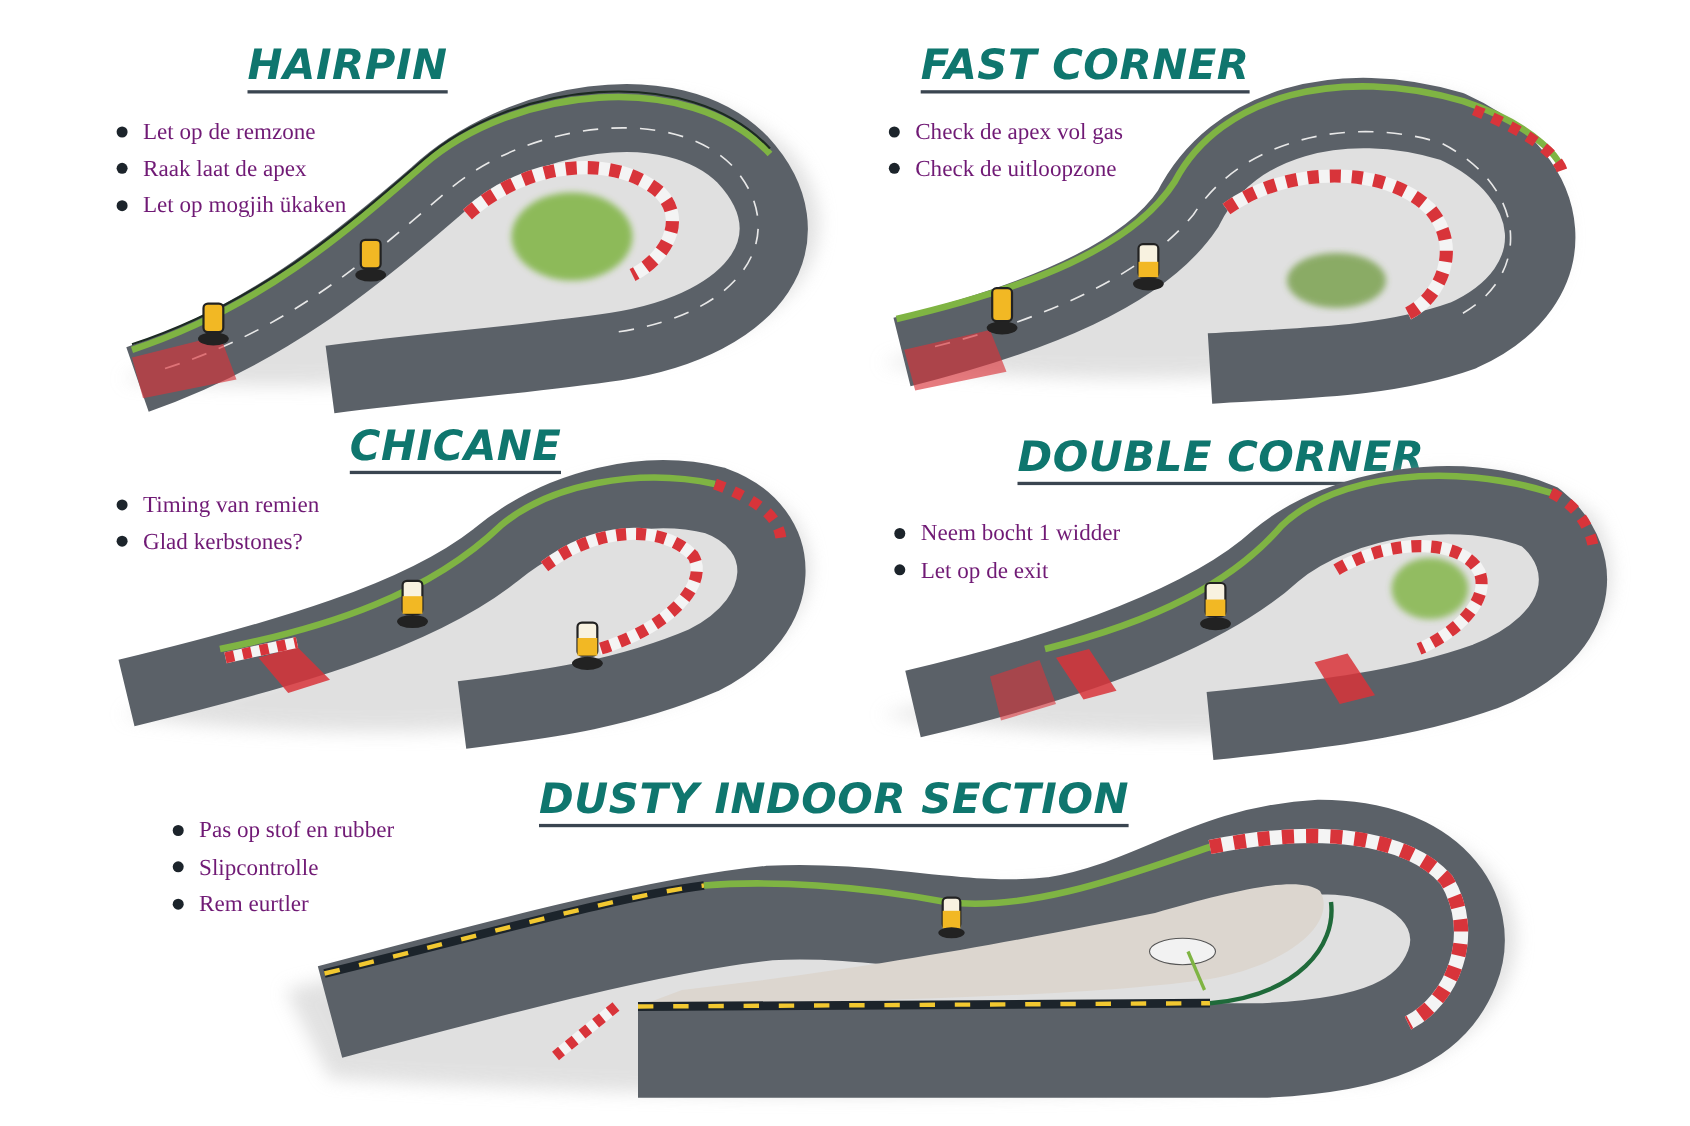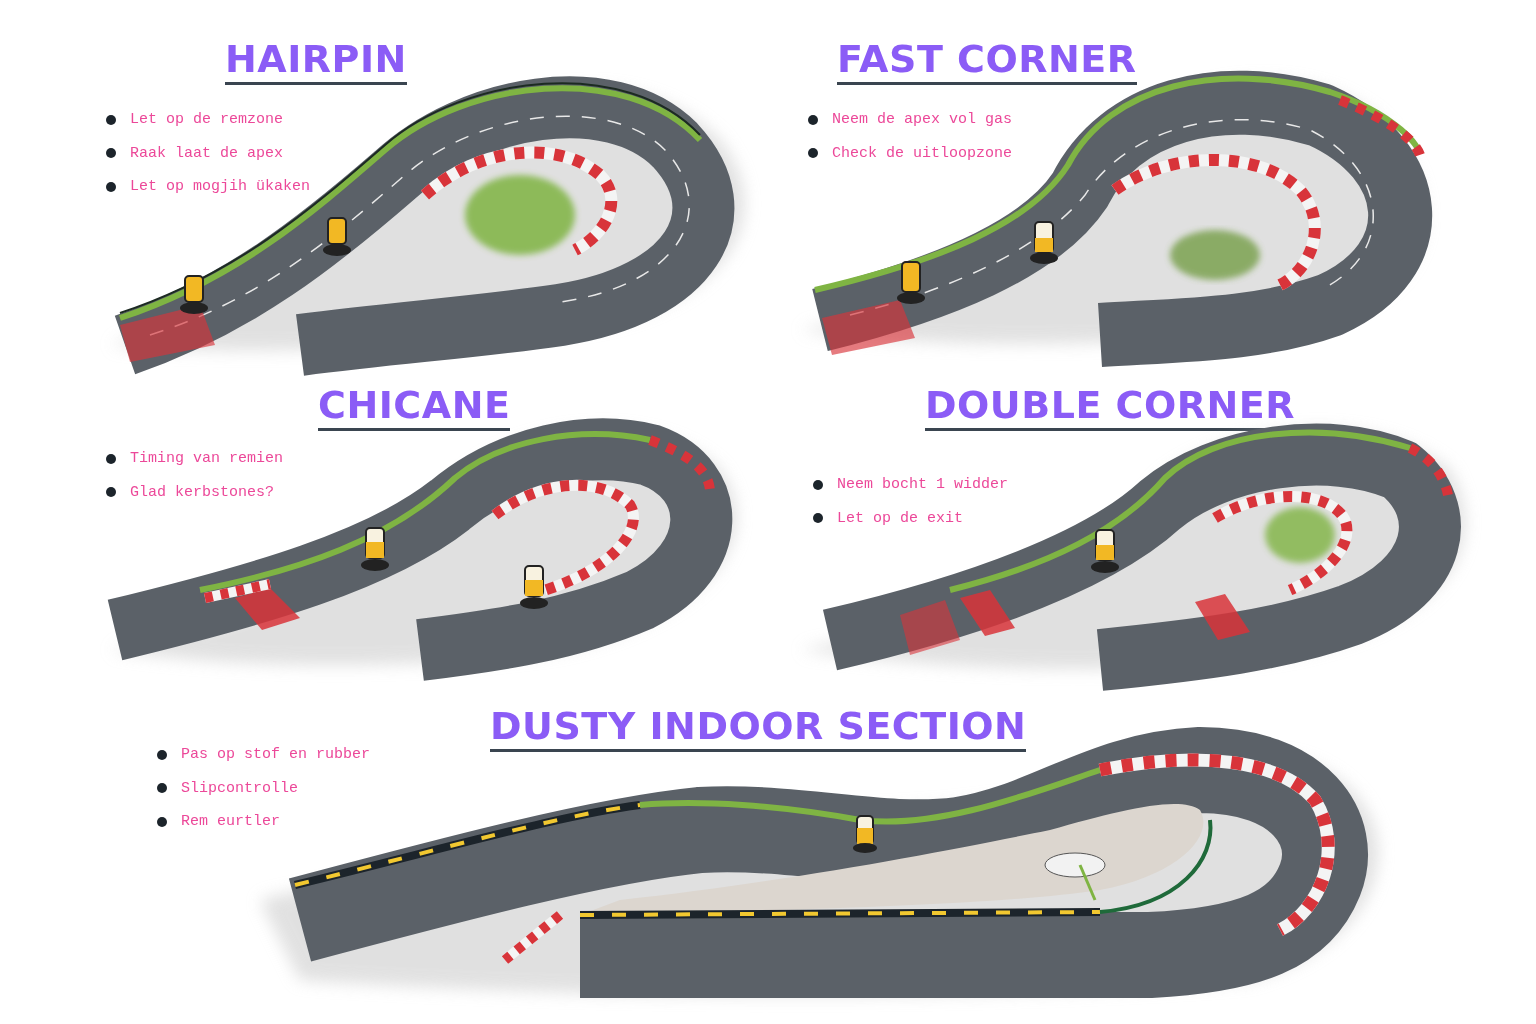--- a/index.html
+++ b/index.html
@@ -5,32 +5,33 @@
   * { box-sizing: border-box; margin: 0; padding: 0; }
   html, body { width: 1536px; height: 1024px; overflow: hidden; background: #ffffff; }
   body { position: relative; font-family: "DejaVu Sans", sans-serif; color: #1e2a33; }
 
   .section-title {
     position: absolute;
     font-family: "DejaVu Sans", sans-serif;
     font-weight: bold;
     font-size: 38px;
     letter-spacing: 0.5px;
-    color: #8b5cf6;
+    color: #0f766e;
     border-bottom: 3px solid #3a4550;
     padding-bottom: 2px;
     line-height: 1.05;
     white-space: nowrap;
+    font-style: italic;
   }
   .tips {
     position: absolute;
     list-style: none;
-    font-family: Liberation Mono, monospace;
-    font-size: 15px;
-    color: #ec4899;
+    font-family: Liberation Serif, serif;
+    font-size: 21px;
+    color: #701a75;
   }
   .tips li { display: flex; align-items: center; height: 33.5px; white-space: nowrap; }
   .tips li .dot {
     width: 10px; height: 10px; border-radius: 50%;
     background: #1c242b; margin-right: 14px; flex: none;
   }
   svg.track { position: absolute; overflow: visible; }
 </style>
 </head>
 <body>
@@ -84,21 +85,21 @@
   <g>
       <rect x="328" y="218" width="18" height="26" rx="4" fill="#f2b824" stroke="#222" stroke-width="2"></rect>
       <ellipse cx="337" cy="250" rx="14" ry="6" fill="#222"></ellipse>
     </g>
 </svg>
 
 <div class="section-title" style="left:837px;top:40px;">FAST CORNER</div>
 <ul class="tips" style="left:808px;top:103px;">
   <li>
       <span class="dot"></span>
-      <span>Neem de apex vol gas</span>
+      <span>Check de apex vol gas</span>
     </li>
   <li>
       <span class="dot"></span>
       <span>Check de uitloopzone</span>
     </li>
 </ul>
 <svg class="track" style="left:0;top:0" width="1536" height="1024" viewBox="0 0 1536 1024">
   <path d="M800 330 C 950 300, 1030 250, 1080 170 C 1140 80, 1300 50, 1380 120 C 1470 220, 1420 320, 1250 335 C 1100 345, 950 350, 800 330 Z" fill="#d4d4d4" opacity="0.7" filter="url(#blur6)"></path>
   <path d="M820 320 C 940 290, 1040 250, 1080 190 C 1120 110, 1220 85, 1320 115 C 1420 160, 1430 260, 1330 305 C 1260 330, 1180 330, 1100 335" fill="none" stroke="#5b6168" stroke-width="64"></path>
   <path d="M815 290 C 935 262, 1030 225, 1068 165 C 1110 85, 1220 60, 1330 92 C 1400 115, 1420 150, 1418 150" fill="none" stroke="#7fb443" stroke-width="6"></path>
@@ -145,21 +146,21 @@
       <rect x="366" y="542" width="18" height="16" fill="#f2b824"></rect>
       <ellipse cx="375" cy="565" rx="14" ry="6" fill="#222"></ellipse>
     </g>
   <g>
       <rect x="525" y="566" width="18" height="30" rx="4" fill="#f8f2e0" stroke="#222" stroke-width="2"></rect>
       <rect x="525" y="580" width="18" height="16" fill="#f2b824"></rect>
       <ellipse cx="534" cy="603" rx="14" ry="6" fill="#222"></ellipse>
     </g>
 </svg>
 
-<div class="section-title" style="left:925px;top:386px;">DOUBLE CORNER</div>
+<div class="section-title" style="left:925px;top:396px;">DOUBLE CORNER</div>
 <ul class="tips" style="left:813px;top:468px;">
   <li>
       <span class="dot"></span>
       <span>Neem bocht 1 widder</span>
     </li>
   <li>
       <span class="dot"></span>
       <span>Let op de exit</span>
     </li>
 </ul>

